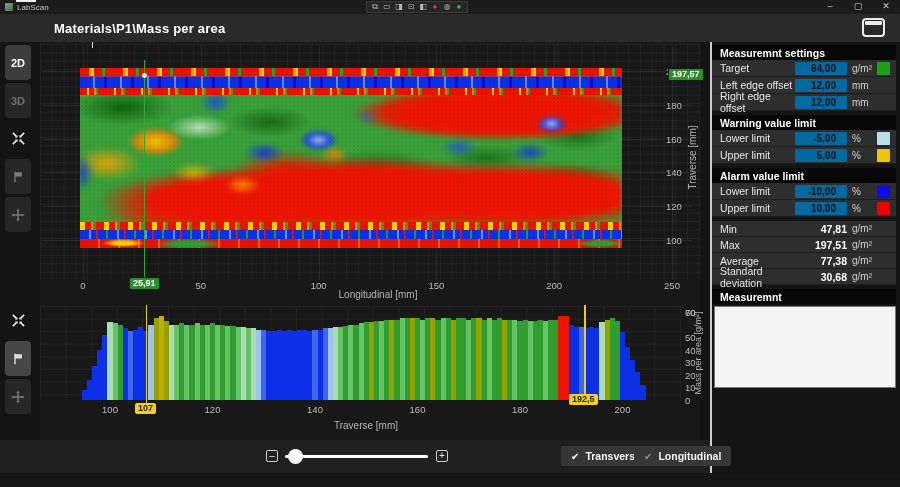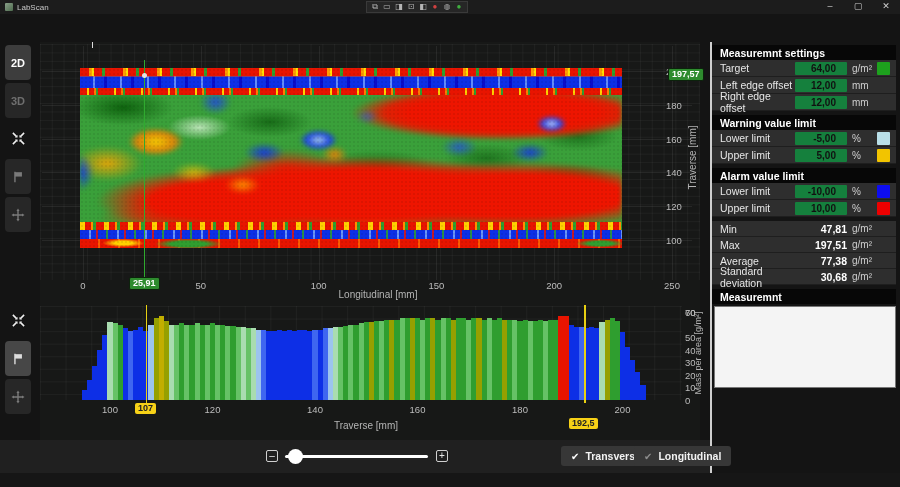--- a/index.html
+++ b/index.html
@@ -102,21 +102,21 @@
 
   
   .bar { position:absolute; bottom:40px; width:5.2px; z-index:2; }
 
   
   #panel { position:absolute; left:710px; top:42px; width:186px; height:445px; border-left:2px solid #cfcfcf; background:#141414; padding-top:3px; }
   .sec { margin-bottom:4px; }
   .sec-h { background:#070707; color:#fff; font-size:10.5px; font-weight:bold; padding:2px 8px; height:15px; line-height:12px; }
   .row { display:flex; align-items:center; height:17px; padding:0 6px 0 8px; background:#2e2e2e; border-bottom:1px solid rgba(0,0,0,.35); }
   .row .lbl { flex:1; font-size:10.5px; color:#e6e6e6; }
-  .row input { width:52px; height:13px; border:0; border-radius:1px; background:#15803d; color:#111; font-family:"Liberation Sans",sans-serif; font-size:10px; font-weight:bold; text-align:right; padding:0 11px; }
+  .row input { width:52px; height:13px; border:0; border-radius:1px; background:#0369a1; color:#111; font-family:"Liberation Sans",sans-serif; font-size:10px; font-weight:bold; text-align:right; padding:0 11px; }
   .row .unit { width:30px; font-size:10px; color:#cfcfcf; padding-left:5px; }
   .row .swatch { width:13px; height:13px; border-radius:1px; }
   .row .val { width:54px; font-size:10.5px; font-weight:bold; color:#fff; text-align:right; }
   #desc-box { margin:2px 2px 0 2px; }
   #desc-box textarea { width:182px; height:82px; background:#f4f4f4; border:1px solid #777; resize:none; }
 
   
   #controls { position:absolute; left:0; top:440px; width:710px; height:33px; background:#202020; }
   .pm-btn { position:absolute; top:10px; width:12px; height:12px; border:1px solid #d0d0d0; border-radius:2px; color:#e8e8e8; font-size:10px; line-height:10px; text-align:center; }
   #zoom-track { position:absolute; left:285px; top:15px; width:143px; height:3px; background:#fff; border-radius:2px; }
@@ -143,20 +143,31 @@
         <span class="tray-ic" style="color: rgb(181, 181, 181);">◍</span>
         <span class="tray-ic" style="color: rgb(63, 174, 63);">●</span>
       </div>
     <div id="win-controls">
       <span class="win-btn">–</span>
       <span class="win-btn">▢</span>
       <span class="win-btn">✕</span>
     </div>
   </div>
 
+  <div id="toolbar">
+    <div id="hamburger">
+      <div class="bar"></div>
+        <div class="bar"></div>
+        <div class="bar"></div>
+    </div>
+    <span id="breadcrumb">Materials\P1\Mass per area</span>
+    <div id="layout-btn">
+        <div class="tb"></div>
+      </div>
+  </div>
 
   <div id="sidebar">
     <div class="sb-btn sb-on">2D</div>
     <div class="sb-btn sb-off">3D</div>
     <div class="sb-btn sb-icon">
       <svg width="15" height="15" viewBox="0 0 16 16">
         <path d="M2 2 L6 6 M14 2 L10 6 M2 14 L6 10 M14 14 L10 10" stroke="#f0f0f0" stroke-width="1.6"></path>
         <polygon points="7,7 7,4.2 4.2,7" fill="#f0f0f0"></polygon>
           <polygon points="9,7 9,4.2 11.8,7" fill="#f0f0f0"></polygon>
         <polygon points="7,9 4.2,9 7,11.8" fill="#f0f0f0"></polygon>
@@ -362,21 +373,21 @@
         <div class="bar" style="left: 574.775px; height: 79.1973px; background: rgb(47, 158, 47);"></div>
         <div class="bar" style="left: 579.9px; height: 67.8834px; background: rgb(13, 47, 230);"></div>
         <div class="bar" style="left: 585.025px; height: 52.7982px; background: rgb(13, 47, 230);"></div>
         <div class="bar" style="left: 590.15px; height: 40.2272px; background: rgb(13, 47, 230);"></div>
         <div class="bar" style="left: 595.275px; height: 27.6562px; background: rgb(13, 47, 230);"></div>
         <div class="bar" style="left: 600.4px; height: 15.0852px; background: rgb(13, 47, 230);"></div>
       </div>
     <div class="vline-yellow" id="bc-cursor1" style="left: 105.875px; top: 5px; height: 98px;"></div>
     <div class="vline-yellow" id="bc-cursor2" style="left: 544.062px; top: 5px; height: 98px;"></div>
     <div class="badge-yellow" id="bc-badge1" style="left: 94.875px; top: 103px;">107</div>
-    <div class="badge-yellow" id="bc-badge2" style="left: 529.062px; top: 118px;">192,5</div>
+    <div class="badge-yellow" id="bc-badge2" style="left: 529.062px; top: 94px;">192,5</div>
     <div class="axis-title" style="left:246px;top:120px;width:160px">Traverse [mm]</div>
     <div class="axis-title rot" style="left:605px;top:48px;width:106px;font-size:9px">Mass per area [g/m²]</div>
   <div class="tick" style="left: 56px; top: 104px; width: 28px; text-align: center;">100</div>
       <div class="tick" style="left: 158.5px; top: 104px; width: 28px; text-align: center;">120</div>
       <div class="tick" style="left: 261px; top: 104px; width: 28px; text-align: center;">140</div>
       <div class="tick" style="left: 363.5px; top: 104px; width: 28px; text-align: center;">160</div>
       <div class="tick" style="left: 466px; top: 104px; width: 28px; text-align: center;">180</div>
       <div class="tick" style="left: 568.5px; top: 104px; width: 28px; text-align: center;">200</div>
       <div class="tick" style="left: 645px; top: 7.003px; width: 20px;">70</div>
       <div class="tick" style="left: 645px; top: 7px; width: 20px;">60</div>

